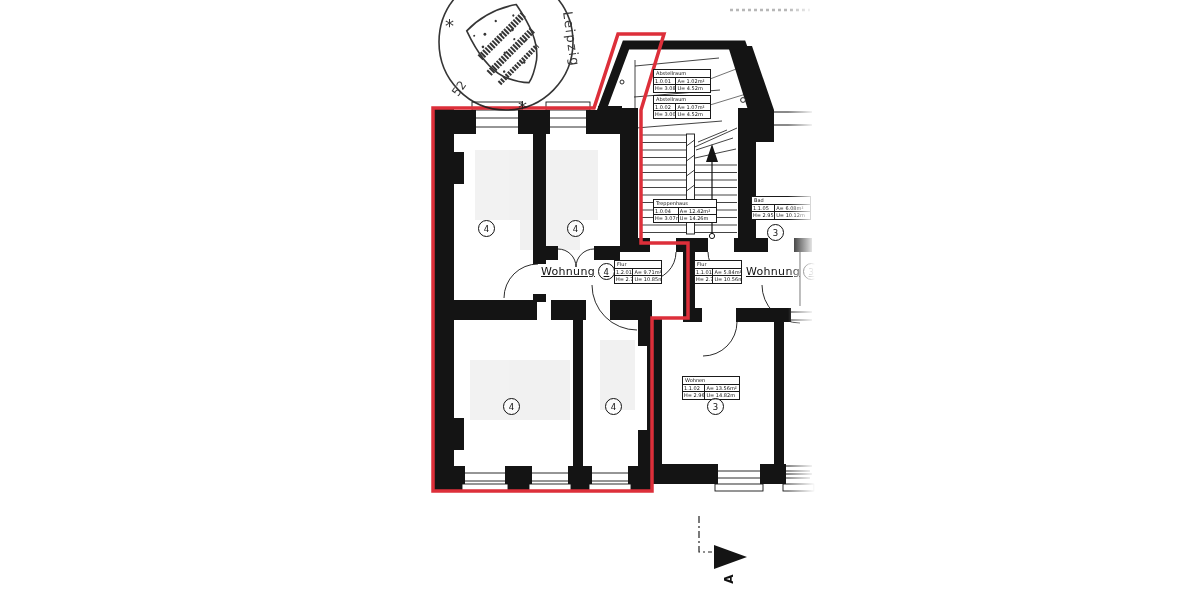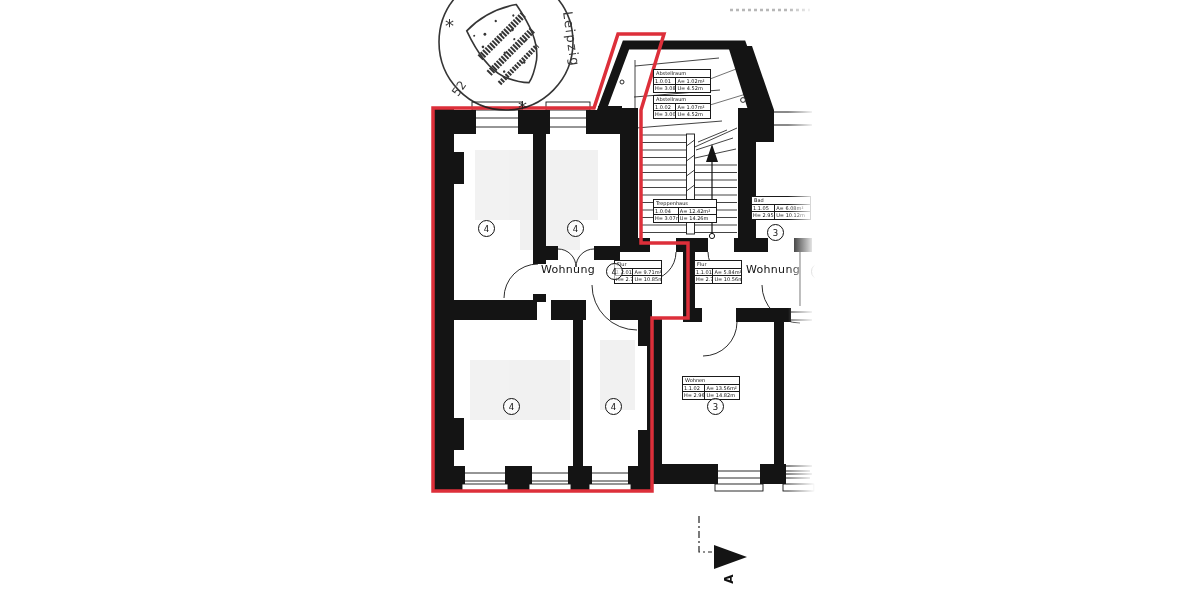--- a/index.html
+++ b/index.html
@@ -8,22 +8,22 @@
   #plan-svg{position:absolute;left:0;top:0;z-index:1;}
   
   .rlabel{position:absolute;z-index:10;border:1px solid #1a1a1a;background:#fff;
           font-size:5px;line-height:1.3;color:#111;}
   .rlabel .nm{padding:0 2px;border-bottom:1px solid #1a1a1a;white-space:nowrap;}
   .rlabel .gr{display:grid;grid-template-columns:40% 60%;}
   .rlabel .gr span{padding:0 1px;white-space:nowrap;overflow:hidden;}
   .rlabel .gr span:nth-child(odd){border-right:1px solid #1a1a1a;}
   .rlabel .gr span:nth-child(-n+2){border-bottom:1px solid #1a1a1a;}
   
-  .wcap{position:absolute;z-index:10;display:flex;gap:11px;
-        font-size:11px;letter-spacing:.3px;}
+  .wcap{position:absolute;z-index:10;display:flex;align-items:center;gap:3px;
+        font-size:11px;letter-spacing:.3px;text-decoration:underline;}
   .circ{display:inline-flex;align-items:center;justify-content:center;
         width:15px;height:15px;border:1.2px solid #111;border-radius:50%;
         font-size:8.5px;background:rgba(255,255,255,.65);}
   .roomnum{position:absolute;z-index:10;}
   .sectionA{position:absolute;z-index:10;font-size:12px;font-weight:bold;
             transform:rotate(-90deg);}
   .fade{position:absolute;left:788px;top:0;width:34px;height:600px;z-index:50;
         background:linear-gradient(90deg,rgba(255,255,255,0),#fff 80%);pointer-events:none;}
   .whiteout{position:absolute;left:818px;top:0;right:0;bottom:0;background:#fff;z-index:50;}
 </style>

